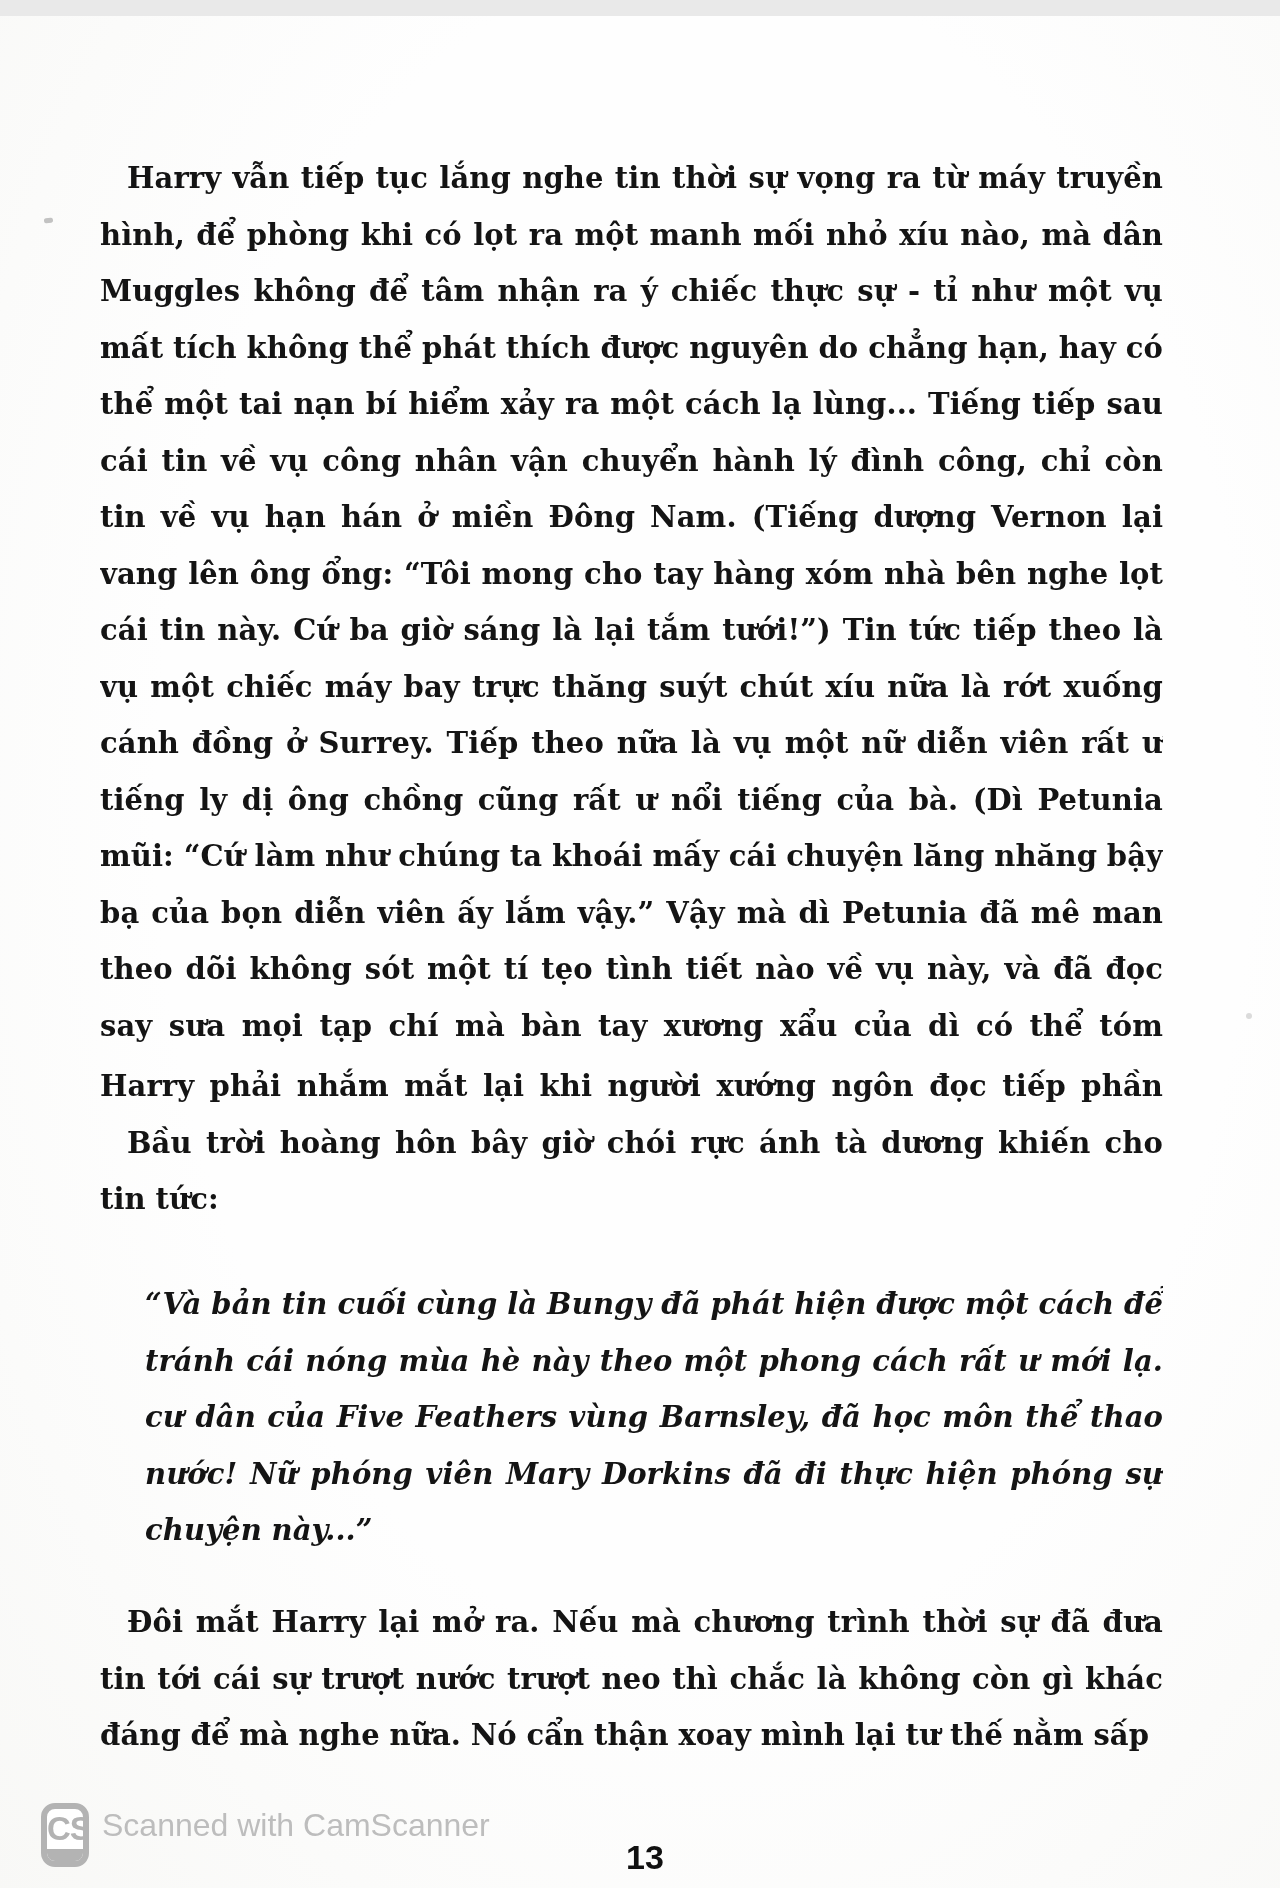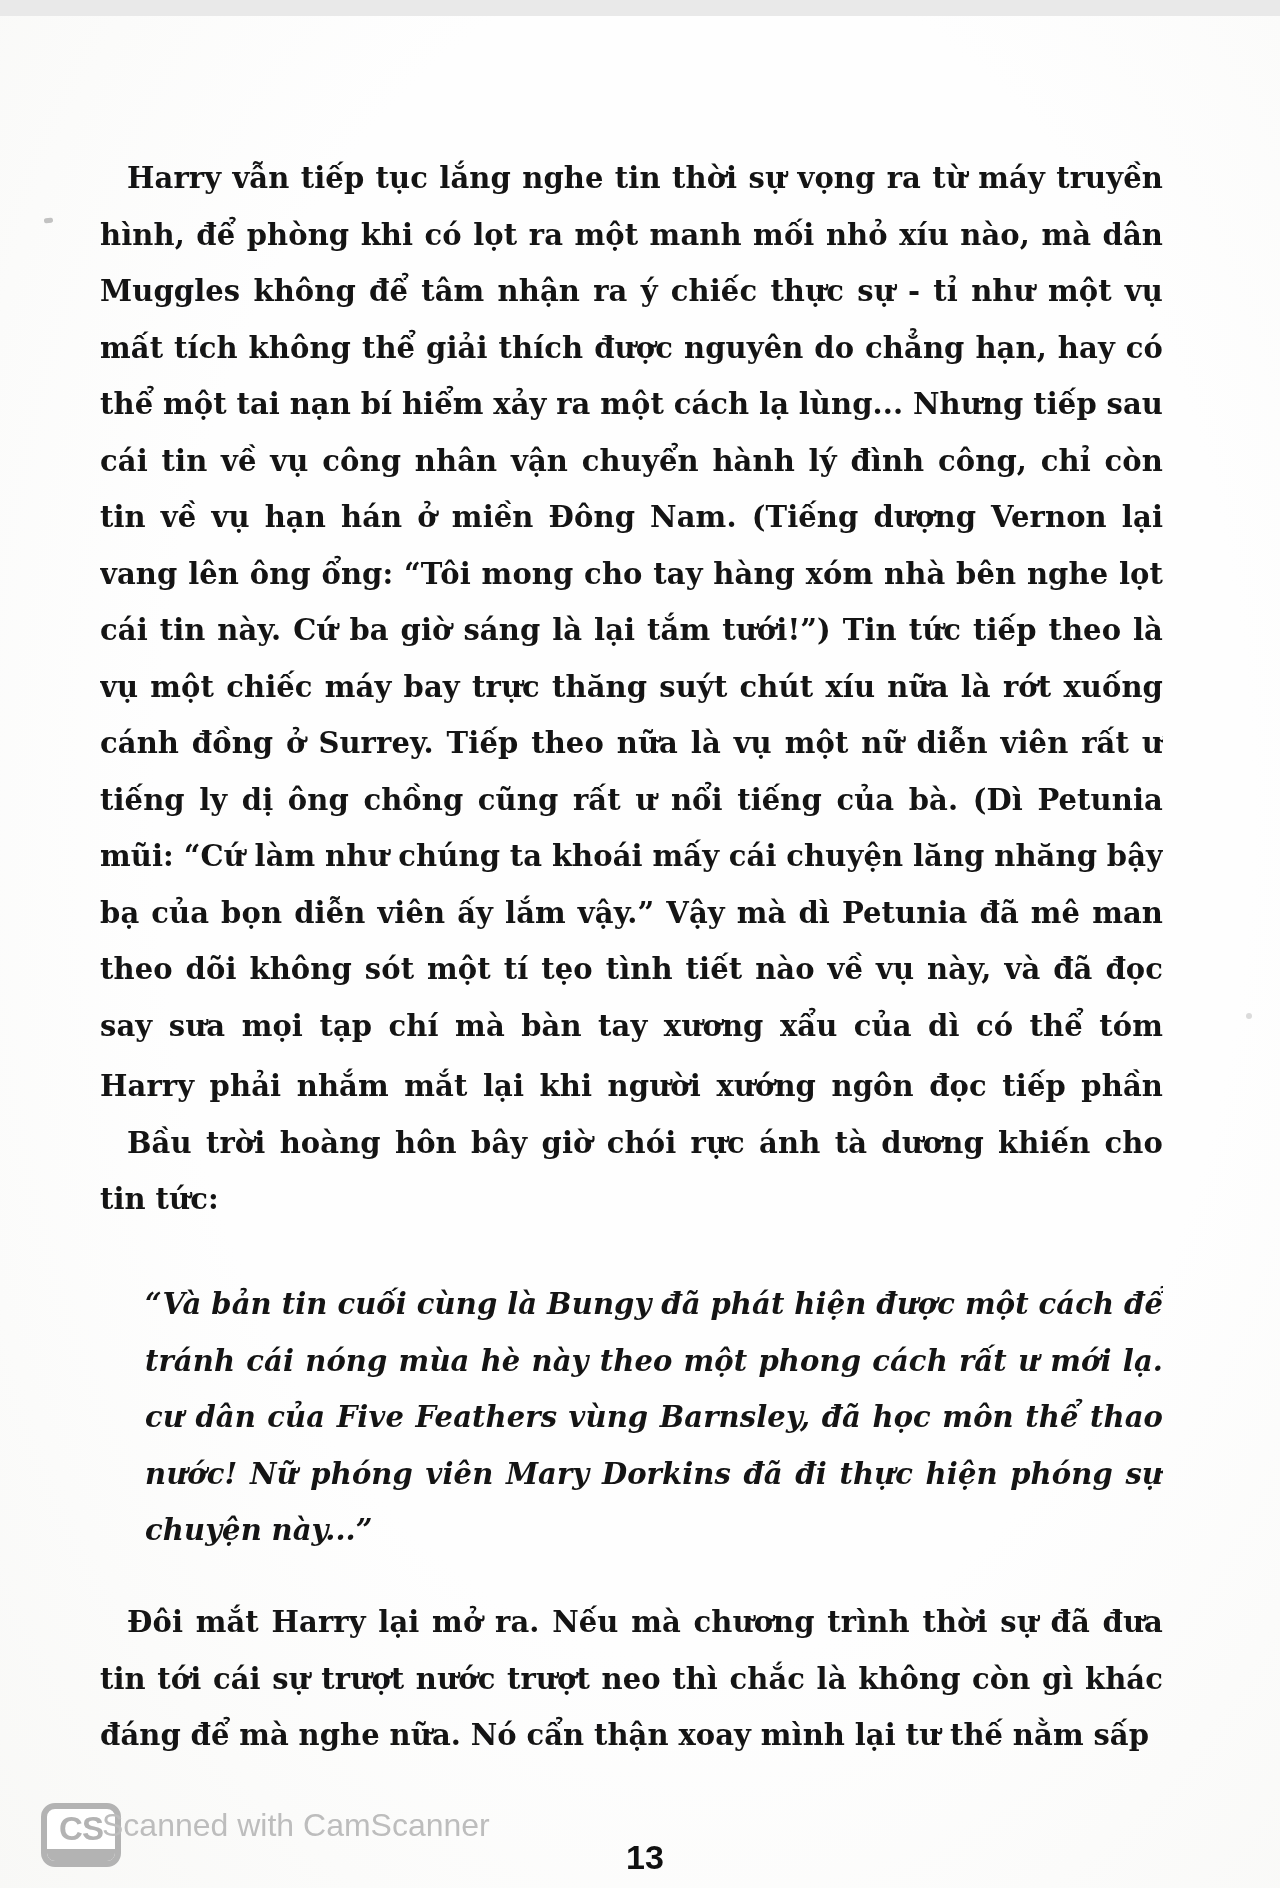--- a/index.html
+++ b/index.html
@@ -40,21 +40,21 @@
     font-weight:bold;
   }
   .pos-0{top:134px;}
   .pos-1{top:1042px;}
   .pos-2{top:1260px;}
   .pos-3{top:1578px;}
 
   
   .cs-logo{
     position:absolute;left:41px;top:1787px;
-    width:80px;height:64px;
+    width:48px;height:64px;
     box-sizing:border-box;
     border:6px solid #b3b3b3;
     border-radius:14px;
     background:#ffffff;
     overflow:hidden;
   }
   .cs-letters{
     position:absolute;top:1px;left:0;right:0;
     text-align:center;
     font-family:"Liberation Sans","DejaVu Sans",sans-serif;
@@ -94,22 +94,22 @@
 </head>
 <body>
 
 <div class="page">
 
   <div id="text-block">
       <div class="para body pos-0" style="color: rgb(20, 20, 20);">
         <div class="line first">Harry vẫn tiếp tục lắng nghe tin thời sự vọng ra từ máy truyền</div>
         <div class="line">hình, để phòng khi có lọt ra một manh mối nhỏ xíu nào, mà dân</div>
         <div class="line">Muggles không để tâm nhận ra ý chiếc thực sự - tỉ như một vụ</div>
-        <div class="line">mất tích không thể giải thích được nguyên do chẳng hạn, hay có</div>
-        <div class="line">thể một tai nạn bí hiểm xảy ra một cách lạ lùng... Nhưng tiếp sau</div>
+        <div class="line">mất tích không thể phát thích được nguyên do chẳng hạn, hay có</div>
+        <div class="line">thể một tai nạn bí hiểm xảy ra một cách lạ lùng... Tiếng tiếp sau</div>
         <div class="line">cái tin về vụ công nhân vận chuyển hành lý đình công, chỉ còn</div>
         <div class="line">tin về vụ hạn hán ở miền Đông Nam. (Tiếng dượng Vernon lại</div>
         <div class="line">vang lên ông ổng: “Tôi mong cho tay hàng xóm nhà bên nghe lọt</div>
         <div class="line">cái tin này. Cứ ba giờ sáng là lại tắm tưới!”) Tin tức tiếp theo là</div>
         <div class="line">vụ một chiếc máy bay trực thăng suýt chút xíu nữa là rớt xuống</div>
         <div class="line">cánh đồng ở Surrey. Tiếp theo nữa là vụ một nữ diễn viên rất ư nổi</div>
         <div class="line">tiếng ly dị ông chồng cũng rất ư nổi tiếng của bà. (Dì Petunia khịt</div>
         <div class="line">mũi: “Cứ làm như chúng ta khoái mấy cái chuyện lăng nhăng bậy</div>
         <div class="line">bạ của bọn diễn viên ấy lắm vậy.” Vậy mà dì Petunia đã mê man</div>
         <div class="line">theo dõi không sót một tí tẹo tình tiết nào về vụ này, và đã đọc</div>

